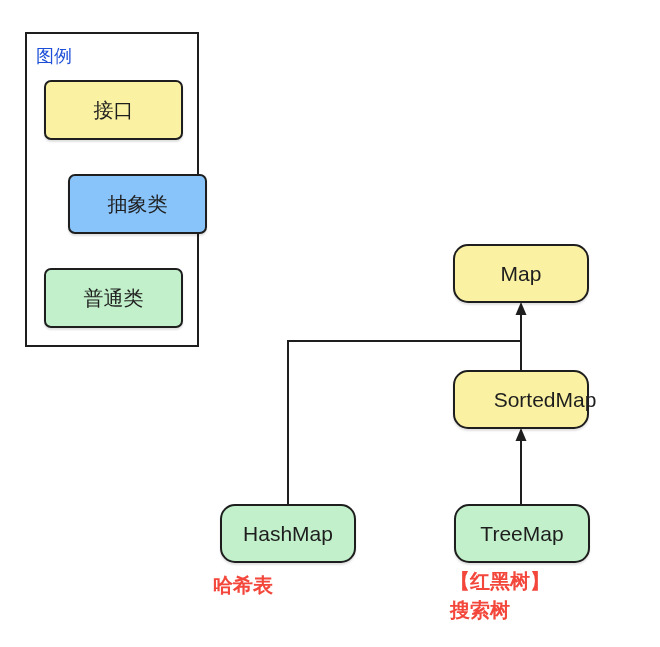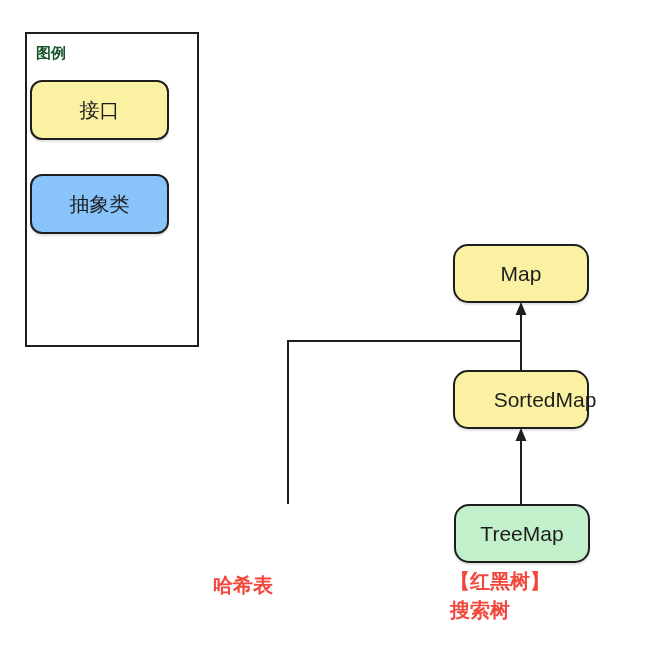--- a/index.html
+++ b/index.html
@@ -20,43 +20,43 @@
   .legend {
     position: absolute;
     left: 25px; top: 32px;
     width: 174px; height: 315px;
     border: 2px solid var(--stroke, #1e1e1e);
     background: #ffffff;
   }
   .legend-title {
     position: absolute;
     left: 9px; top: 10px;
-    font-size: 15px;
-    font-weight: 700;
-    color: #14532d;
+    font-size: 18px;
+    font-weight: 400;
+    color: #1d4ed8;
   }
   .swatch {
     position: absolute;
-    left: 3px;
+    left: 17px;
     width: 139px; height: 60px;
     border: 2.5px solid var(--stroke, #1e1e1e);
-    border-radius: 12px;
+    border-radius: 7px;
     display: flex;
     align-items: center;
     justify-content: center;
     font-size: 20px;
     font-weight: 500;
     box-shadow: 0 2px 2px rgba(0,0,0,0.12);
   }
   .swatch-0 { top: 46px; }
   .swatch-1 { top: 140px; }
   .swatch-2 { top: 234px; }
 
   .fill-interface { background: var(--interface-fill, #faf2a2); }
-  .fill-abstract  { background: var(--abstract-fill, #88c4fa); }
+  .fill-abstract  { background: var(--abstract-fill, #88c4fa); margin-left: 24px; }
   .fill-concrete  { background: var(--concrete-fill, #c2f0ca); }
 
   
   .node {
     position: absolute;
     width: 136px; height: 59px;
     border: 2.5px solid var(--stroke, #1e1e1e);
     border-radius: 15px;
     display: flex;
     align-items: center;
@@ -103,39 +103,45 @@
 <div class="canvas">
 
   <div class="legend">
     <div class="legend-title">图例</div>
     <div class="swatch swatch-0 fill-interface">
       <span>接口</span>
     </div>
     <div class="swatch swatch-1 fill-abstract">
       <span>抽象类</span>
     </div>
+    <div class="swatch swatch-2 fill-concrete">
+      <span>普通类</span>
+    </div>
   </div>
 
   <svg class="edges" viewBox="0 0 660 647" xmlns="http://www.w3.org/2000/svg">
 
     <path class="edge-line" d="M288,504 L288,341 L521,341"></path>
 
     <path class="edge-line" d="M521,370 L521,305"></path>
     <polygon class="arrow-head" points="521,302 515.5,315 526.5,315"></polygon>
 
     <path class="edge-line" d="M521,504 L521,431"></path>
     <polygon class="arrow-head" points="521,428 515.5,441 526.5,441"></polygon>
   </svg>
 
   <div class="node node-map fill-interface">
     <span>Map</span>
   </div>
   <div class="node node-sortedmap fill-interface">
     <span>SortedMap</span>
   </div>
+  <div class="node node-hashmap fill-concrete">
+    <span>HashMap</span>
+  </div>
   <div class="node node-treemap fill-concrete">
     <span>TreeMap</span>
   </div>
 
   <div class="caption caption-hashmap">
     <span>哈希表</span>
   </div>
   <div class="caption caption-treemap">
     <div>【红黑树】</div>
     <div>搜索树</div>

